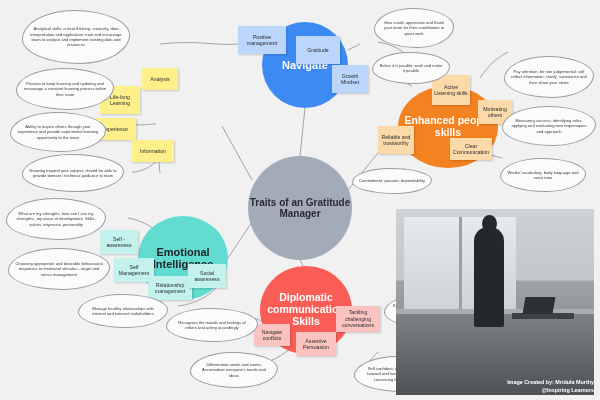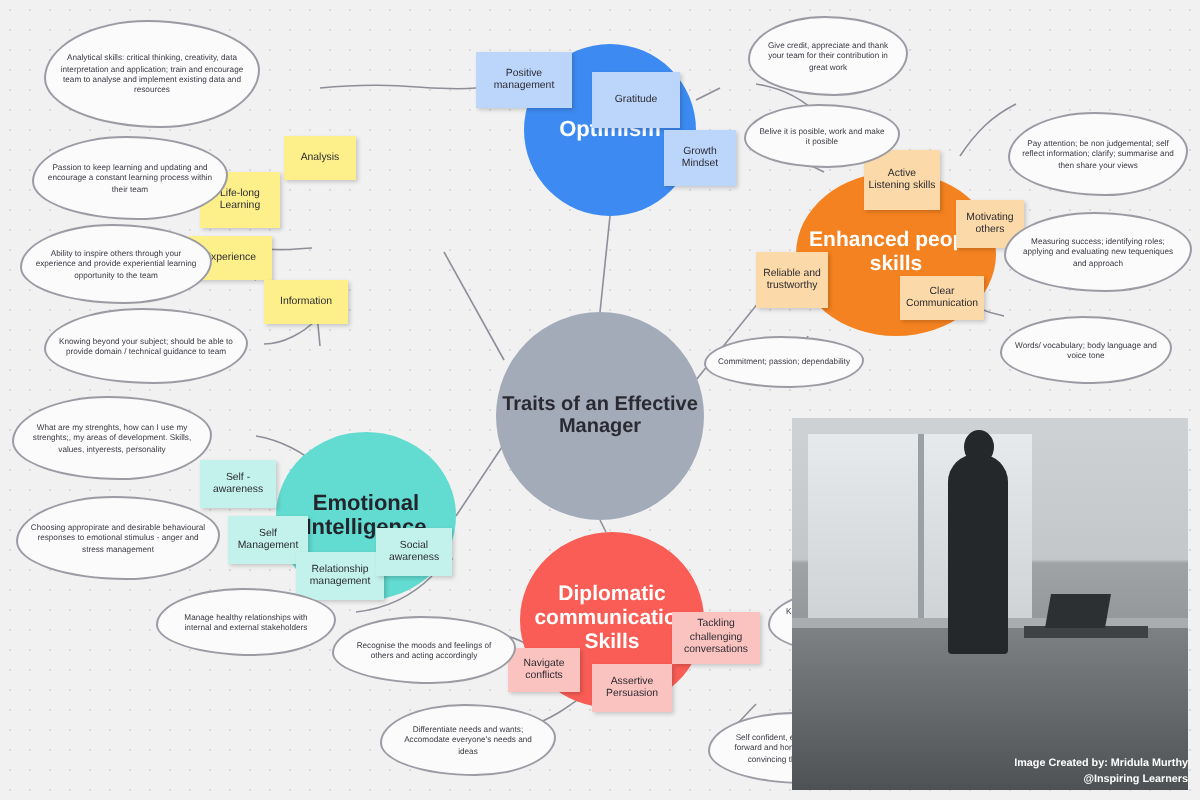--- a/index.html
+++ b/index.html
@@ -112,22 +112,22 @@
       <path d="M378 42 C392 44 402 50 410 58"></path>
       <path d="M376 74 C390 76 400 80 412 86"></path>
       <path d="M508 52 C496 58 488 66 480 78"></path>
       <path d="M506 112 C496 112 488 110 482 108"></path>
       <path d="M502 158 C492 156 484 152 476 148"></path>
       <path d="M396 182 C400 176 402 172 404 168"></path>
       <path d="M430 310 C438 306 444 300 450 294"></path>
     </g>
   </svg>
 
-  <div class="node core">Traits of an Effective Manager</div>
-  <div class="node n-opt">Optimism</div>
+  <div class="node core">Traits of an Gratitude Manager</div>
+  <div class="node n-opt">Navigate</div>
   <div class="node n-people">Enhanced people skills</div>
   <div class="node n-emot">Emotional Intelligence</div>
   <div class="node n-diplo">Diplomatic communication Skills</div>
 
   <div class="tag t-blue" style="left:238px;top:26px;width:48px;height:28px;">Positive management</div>
   <div class="tag t-blue" style="left:296px;top:36px;width:44px;height:28px;">Gratitude</div>
   <div class="tag t-blue" style="left:332px;top:65px;width:36px;height:28px;">Growth Mindset</div>
 
   <div class="tag t-yellow" style="left:142px;top:68px;width:36px;height:22px;">Analysis</div>
   <div class="tag t-yellow" style="left:100px;top:86px;width:40px;height:28px;">Life-long Learning</div>

